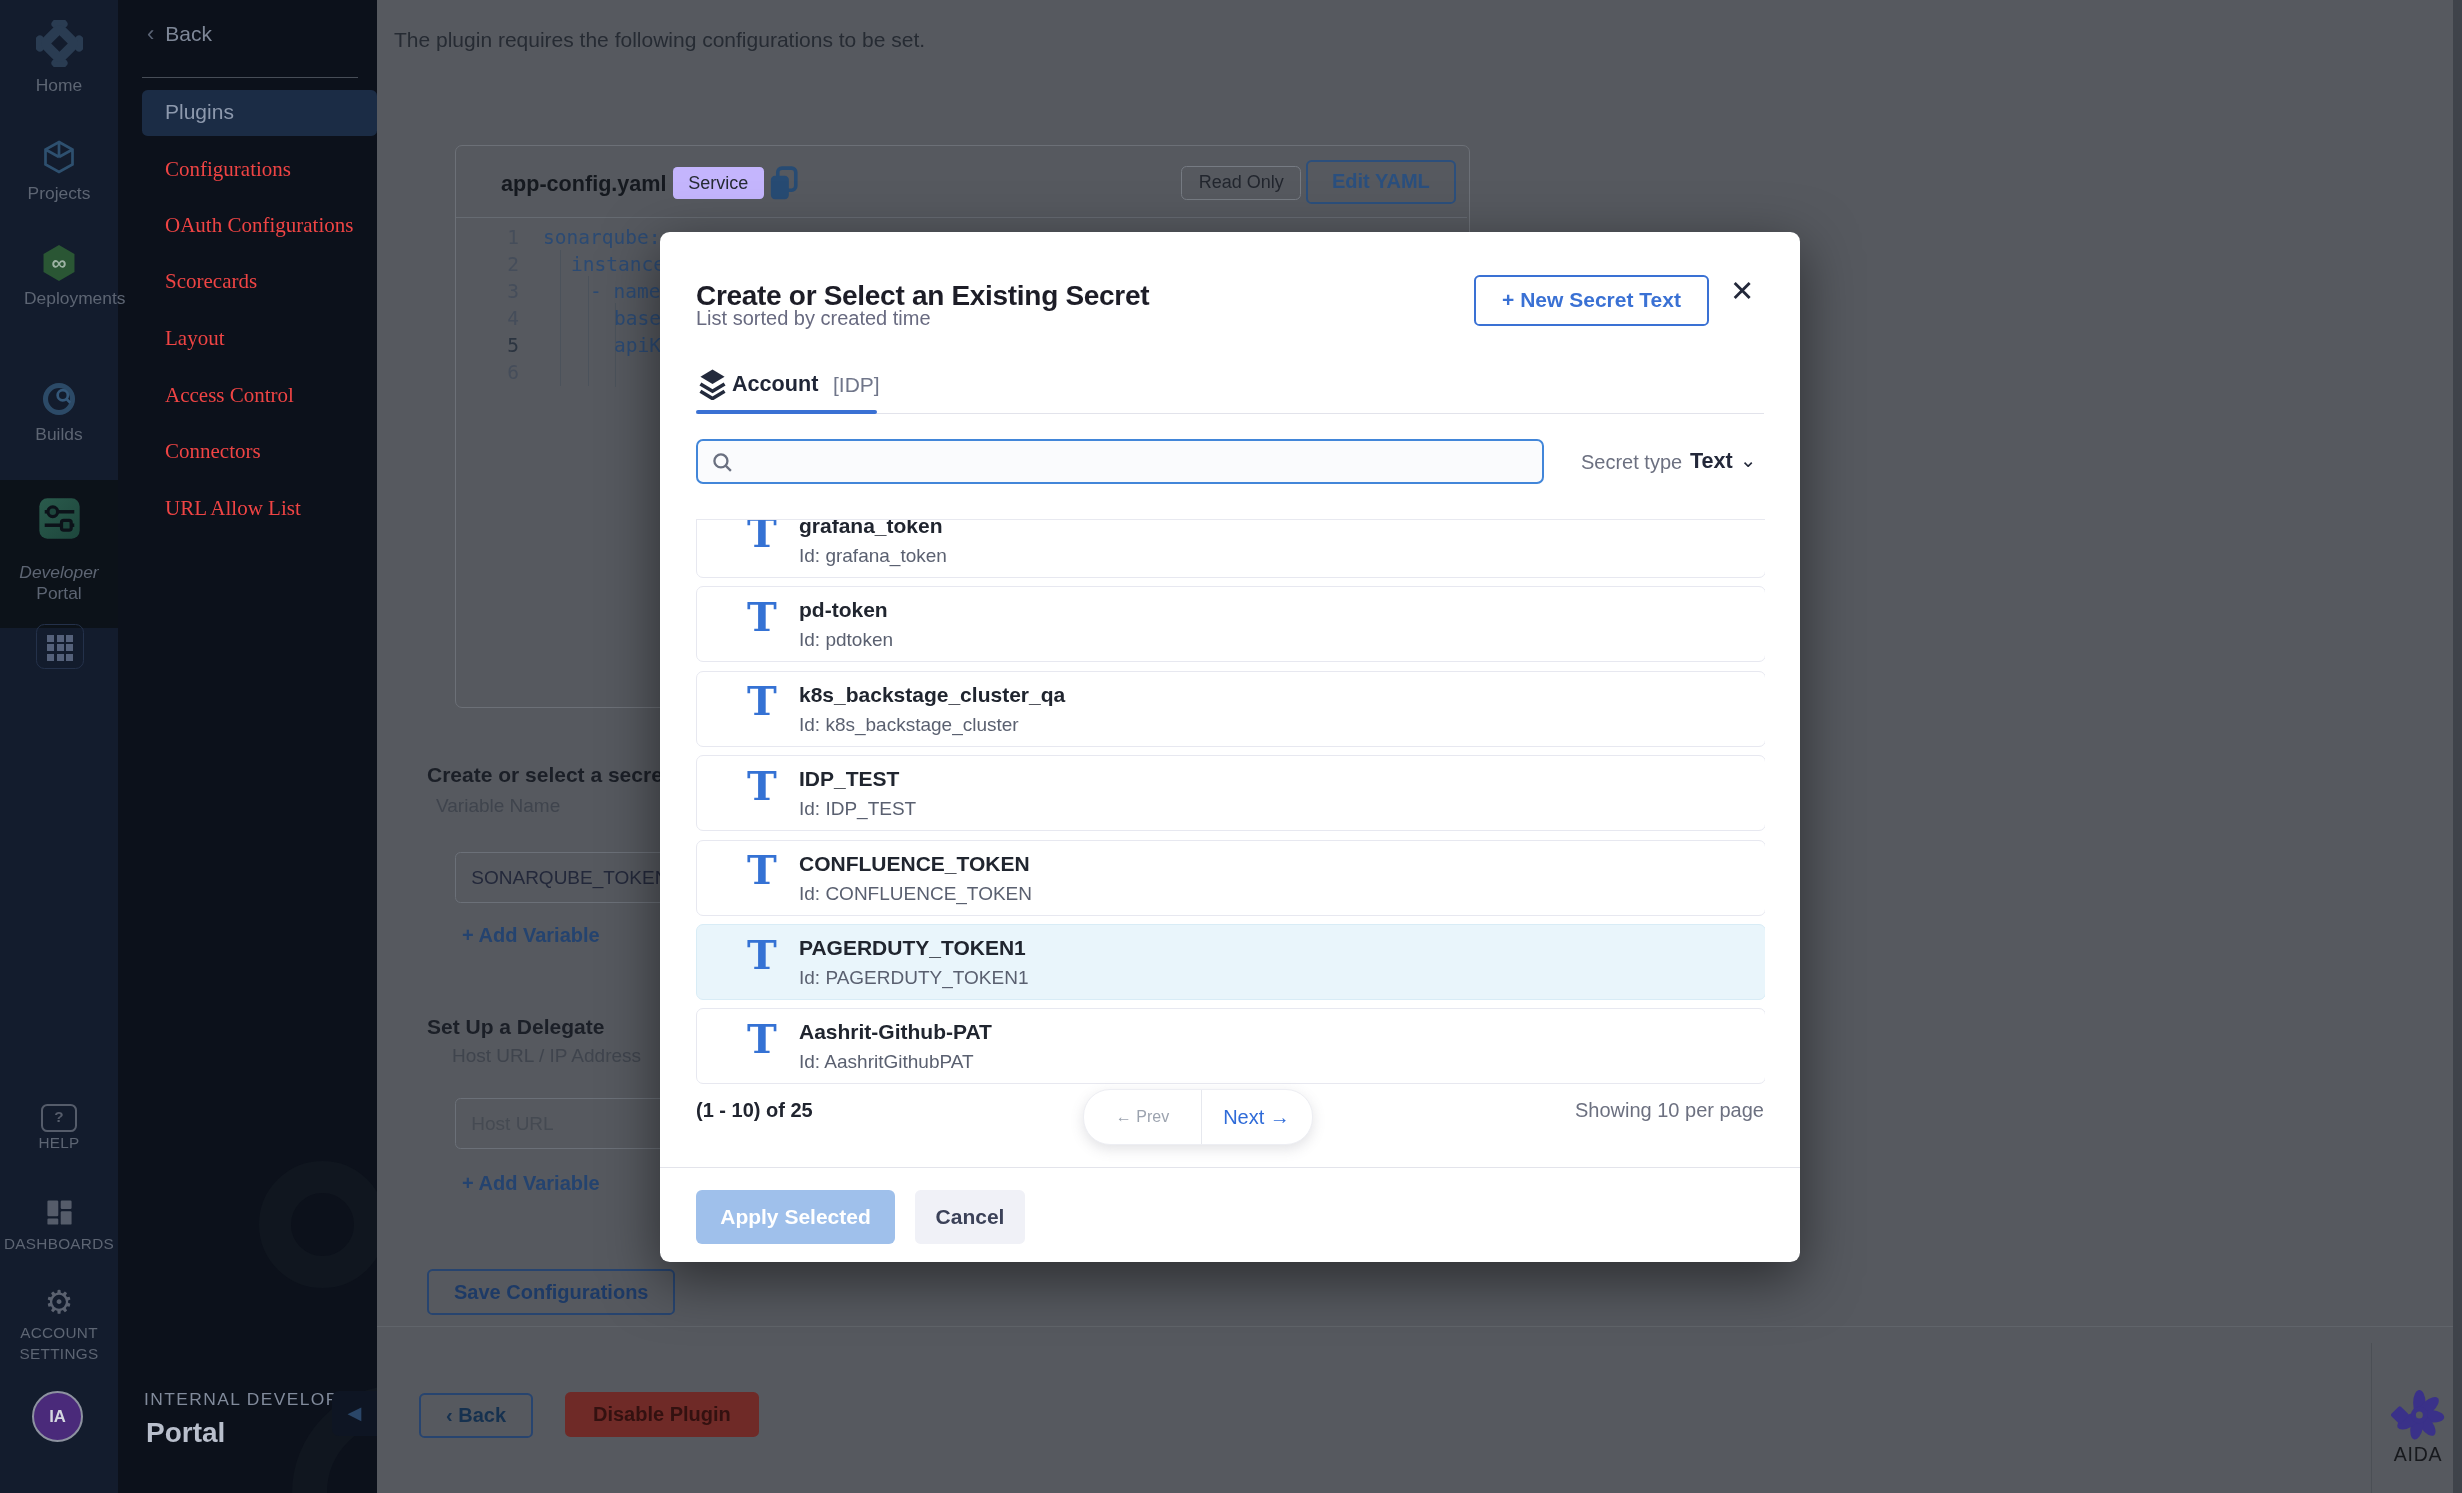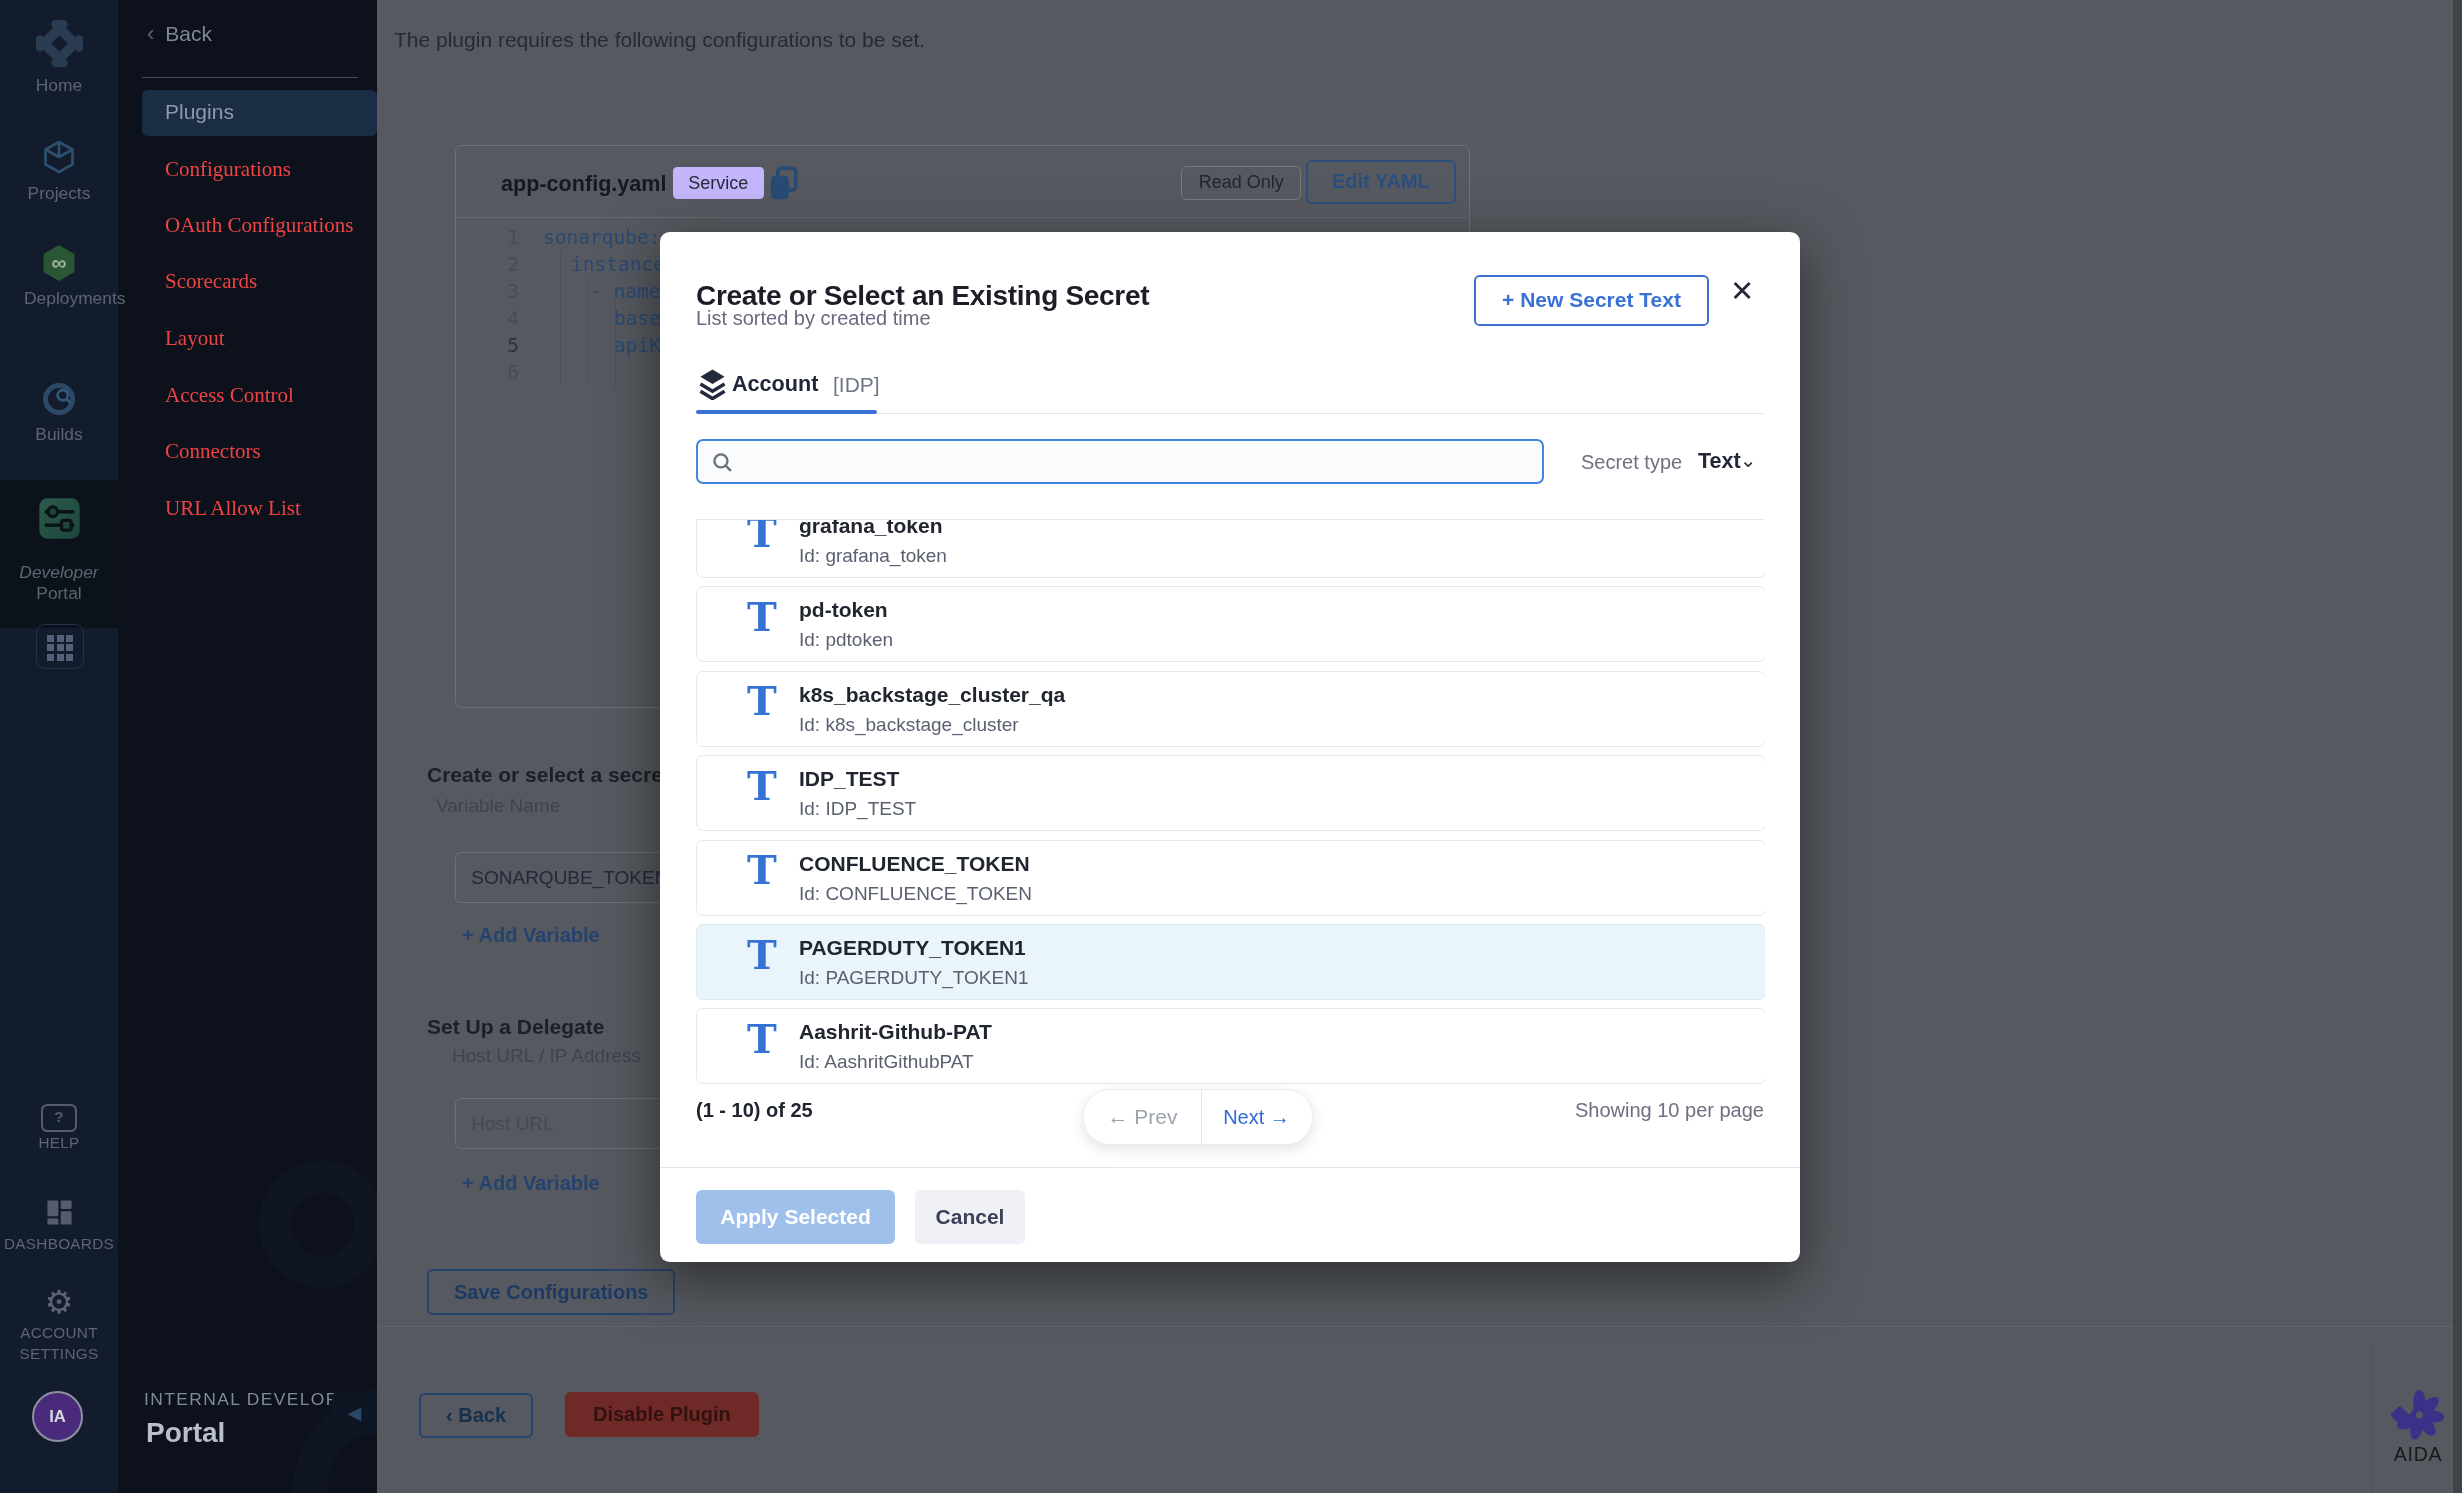--- a/index.html
+++ b/index.html
@@ -62,34 +62,34 @@
   .m-tab-label{left:72px;top:139px;font-size:21.6px;font-weight:bold;color:#202637;}
   .m-tab-scope{left:173px;top:141px;font-size:21px;color:#70768a;}
   .m-tab-underline{left:36px;top:178px;width:181px;height:4.2px;background:#3a71d4;border-radius:2.1px;}
   .m-tab-line{left:36px;top:181px;width:1068px;height:1.4px;background:#e2e3eb;}
   .m-search{left:36px;top:207px;width:848px;height:45px;border:2.1px solid #4286d9;border-radius:7px;
             background:#fafbfd;box-sizing:border-box;}
   .m-search input{position:absolute;left:45px;top:2.8px;width:779px;height:35px;border:none;outline:none;
                   background:transparent;font-size:21px;color:#23283a;font-family:inherit;}
   .m-search input::placeholder{color:#9aa0ae;}
   .m-type-label{left:921px;top:219px;font-size:20px;color:#6c7080;}
-  .m-type-value{left:1030px;top:216px;font-size:21.6px;font-weight:600;color:#23283a;margin-left:8px;}
+  .m-type-value{left:1030px;top:216px;font-size:21.6px;font-weight:600;color:#23283a;}
   .m-type-chev{left:1080px;top:217px;font-size:19.5px;color:#23283a;}
   .m-list{left:36px;top:287px;width:1069px;height:565px;overflow:hidden;border-top:1.4px solid #e8e9f0;}
   .srow{position:relative;width:1068px;height:74px;border:0.7px solid #e7e8f0;border-radius:7px;background:#fff;margin-bottom:8.4px;}
   .srow.sel{background:#e9f5fb;border-color:#d8ecf6;}
   .srow .ticon{position:absolute;left:50px;top:5.6px;font-family:"DejaVu Serif","Liberation Serif",serif;
                font-weight:bold;font-size:40px;color:#3572d4;}
   .srow .sname{position:absolute;left:102px;top:11px;font-size:21px;font-weight:bold;color:#20252f;}
   .srow .sid{position:absolute;left:102px;top:42px;font-size:19px;color:#5a6070;}
   .m-range{left:36px;top:867px;font-size:20px;font-weight:600;color:#20242f;}
   .m-pill{left:423px;top:857px;width:228px;height:54px;background:#fff;border:0.7px solid #edeef3;border-radius:27px;
           box-shadow:0 4.2px 12.5px rgba(96,97,112,.18);}
   .m-prev{position:absolute;left:0;top:0;width:117px;height:54px;line-height:54px;text-align:center;
-          font-size:21px;color:#9ca3af;border-right:0.7px solid #e6e8ee;}
+          font-size:16px;color:#9ca3af;border-right:0.7px solid #e6e8ee;}
   .m-next{position:absolute;left:118px;top:0;width:109px;height:54px;line-height:54px;text-align:center;
           font-size:20px;color:#2f6bd8;}
   .m-perpage{right:36px;top:867px;font-size:20px;color:#6c7080;}
   .m-footline{left:0;top:935px;width:1140px;height:1.4px;background:#e3e4eb;}
   .btn-apply{left:36px;top:958px;width:199px;height:54px;background:#9fc0eb;border-radius:6px;color:#ffffff;
              font-weight:bold;font-size:21px;text-align:center;line-height:54px;}
   .btn-cancel{left:255px;top:958px;width:110px;height:54px;background:#f0f1f7;border-radius:5.6px;color:#3b4158;
               font-weight:bold;font-size:21px;text-align:center;line-height:54px;}
 </style>
 </head>

